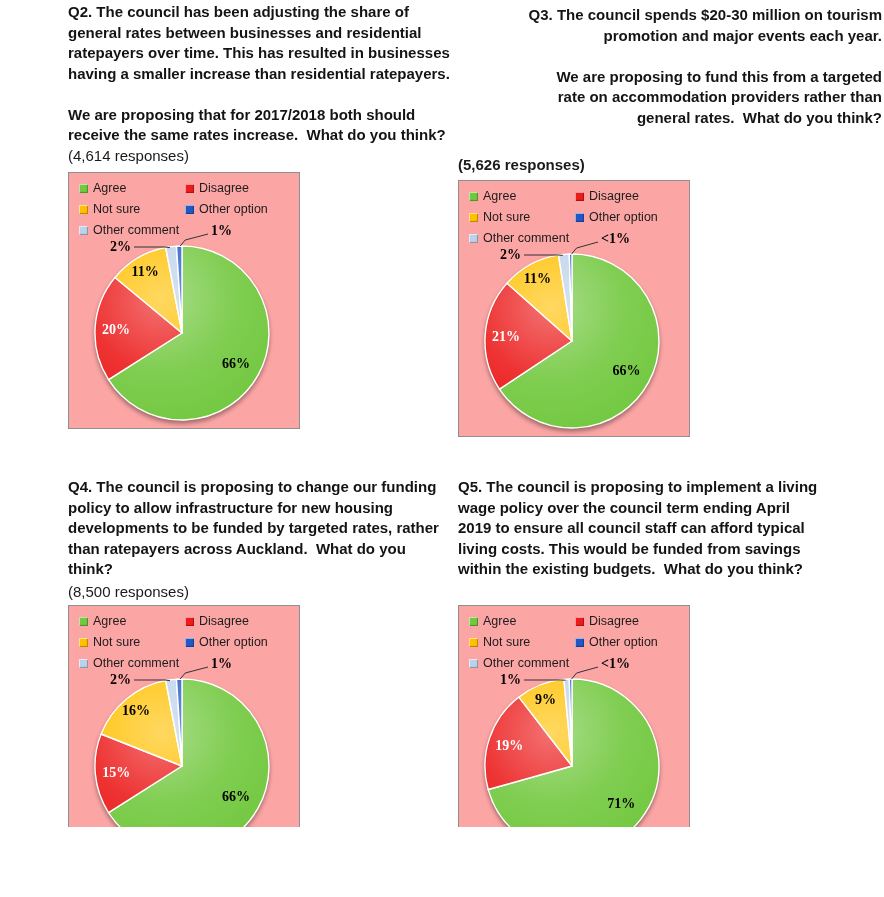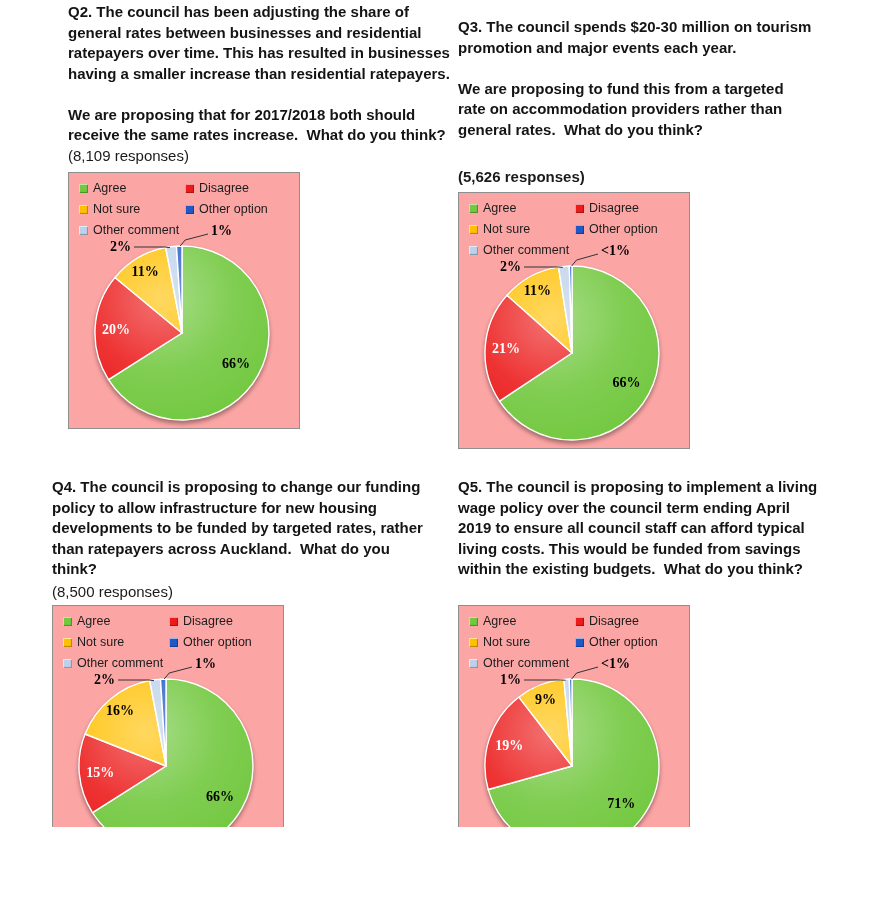--- a/index.html
+++ b/index.html
@@ -1,21 +1,21 @@
 <!DOCTYPE html>
 <html><head>
 <meta charset="utf-8">
 <style>
   html,body{margin:0;padding:0;background:#ffffff;}
   .page{position:relative;width:884px;height:827px;background:#ffffff;
         font-family:"Liberation Sans",sans-serif;color:#111;overflow:hidden;}
   .card{position:absolute;}
   .card-q2{left:68px;top:2px;width:392px;}
-  .card-q3{left:458px;top:17px;width:424px;}
-  .card-q4{left:52px;top:477px;width:392px;}
+  .card-q3{left:458px;top:5px;width:424px;text-align:right;}
+  .card-q4{left:68px;top:477px;width:392px;}
   .card-q5{left:458px;top:477px;width:424px;}
   .question{margin:0;font-weight:bold;font-size:15px;line-height:20.5px;
             white-space:pre-wrap;color:#141414;}
   .responses{position:absolute;left:0;margin:0;font-size:15px;color:#1a1a1a;}
   .card-q2 .responses{top:145px;}
   .card-q3 .responses{top:151px;font-weight:bold;}
   .card-q4 .responses{top:106px;}
   .card-q5 .responses{top:116px;margin-top:48px;}
   .chart-box{position:absolute;left:0;width:230px;height:255px;
              border:1px solid #8f8f8f;background:#fca5a5;box-sizing:content-box;}
@@ -41,21 +41,21 @@
 <div class="page">
 
   <section class="card card-q2">
     <p class="question">Q2. The council has been adjusting the share of
 general rates between businesses and residential
 ratepayers over time. This has resulted in businesses
 having a smaller increase than residential ratepayers.
 
 We are proposing that for 2017/2018 both should
 receive the same rates increase.  What do you think?</p>
-    <p class="responses">(8,109 responses)</p>
+    <p class="responses">(4,614 responses)</p>
     <div class="chart-box">
       <div class="legend">
         <span class="legend-item">
             <i class="mk" style="background: rgb(114, 200, 63);"></i>
             <span>Agree</span>
           </span>
         <span class="legend-item">
             <i class="mk" style="background: rgb(236, 28, 28);"></i>
             <span>Disagree</span>
           </span>

